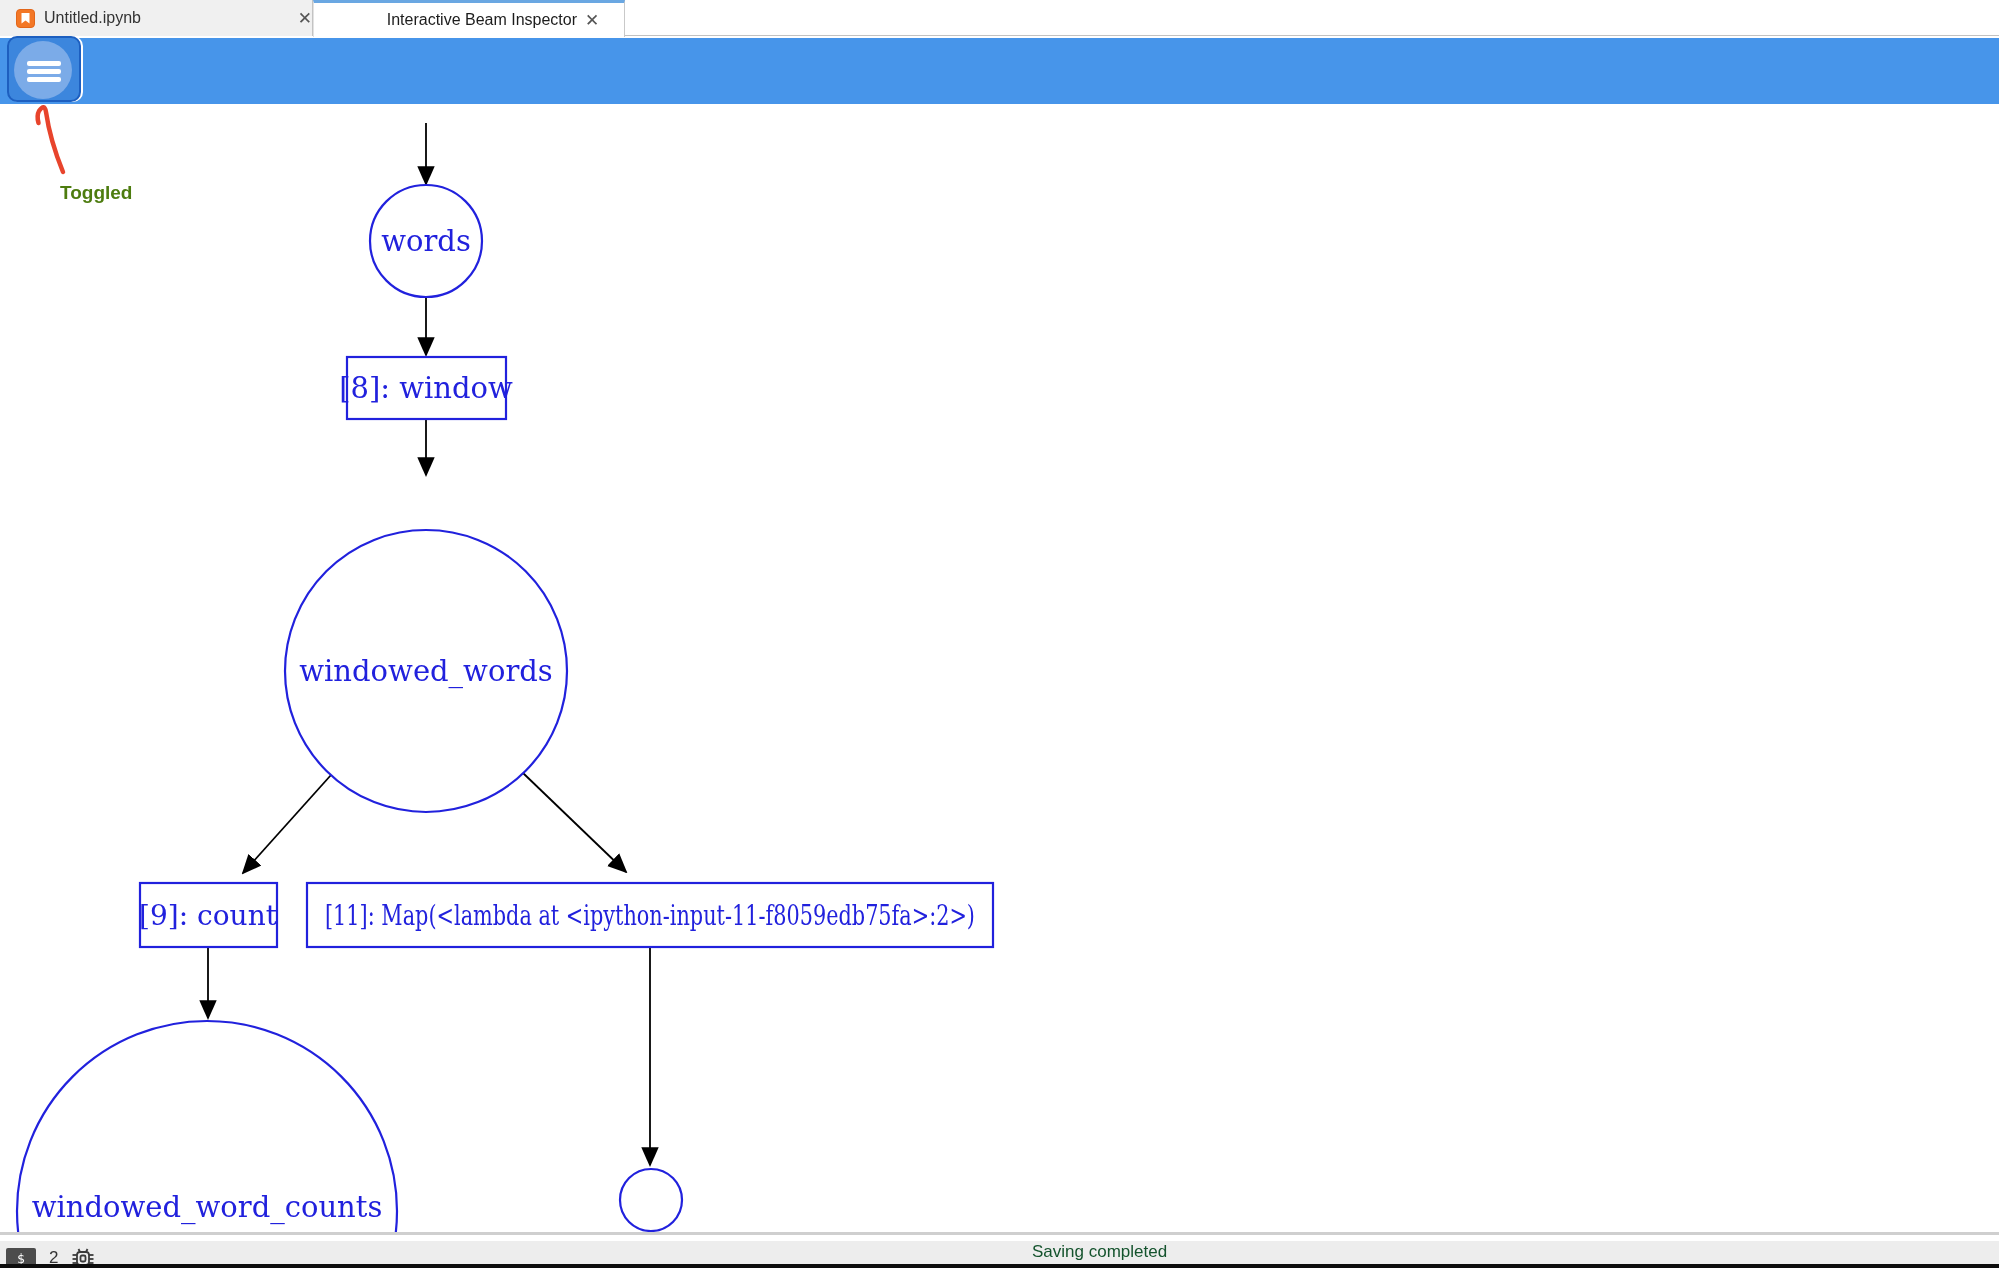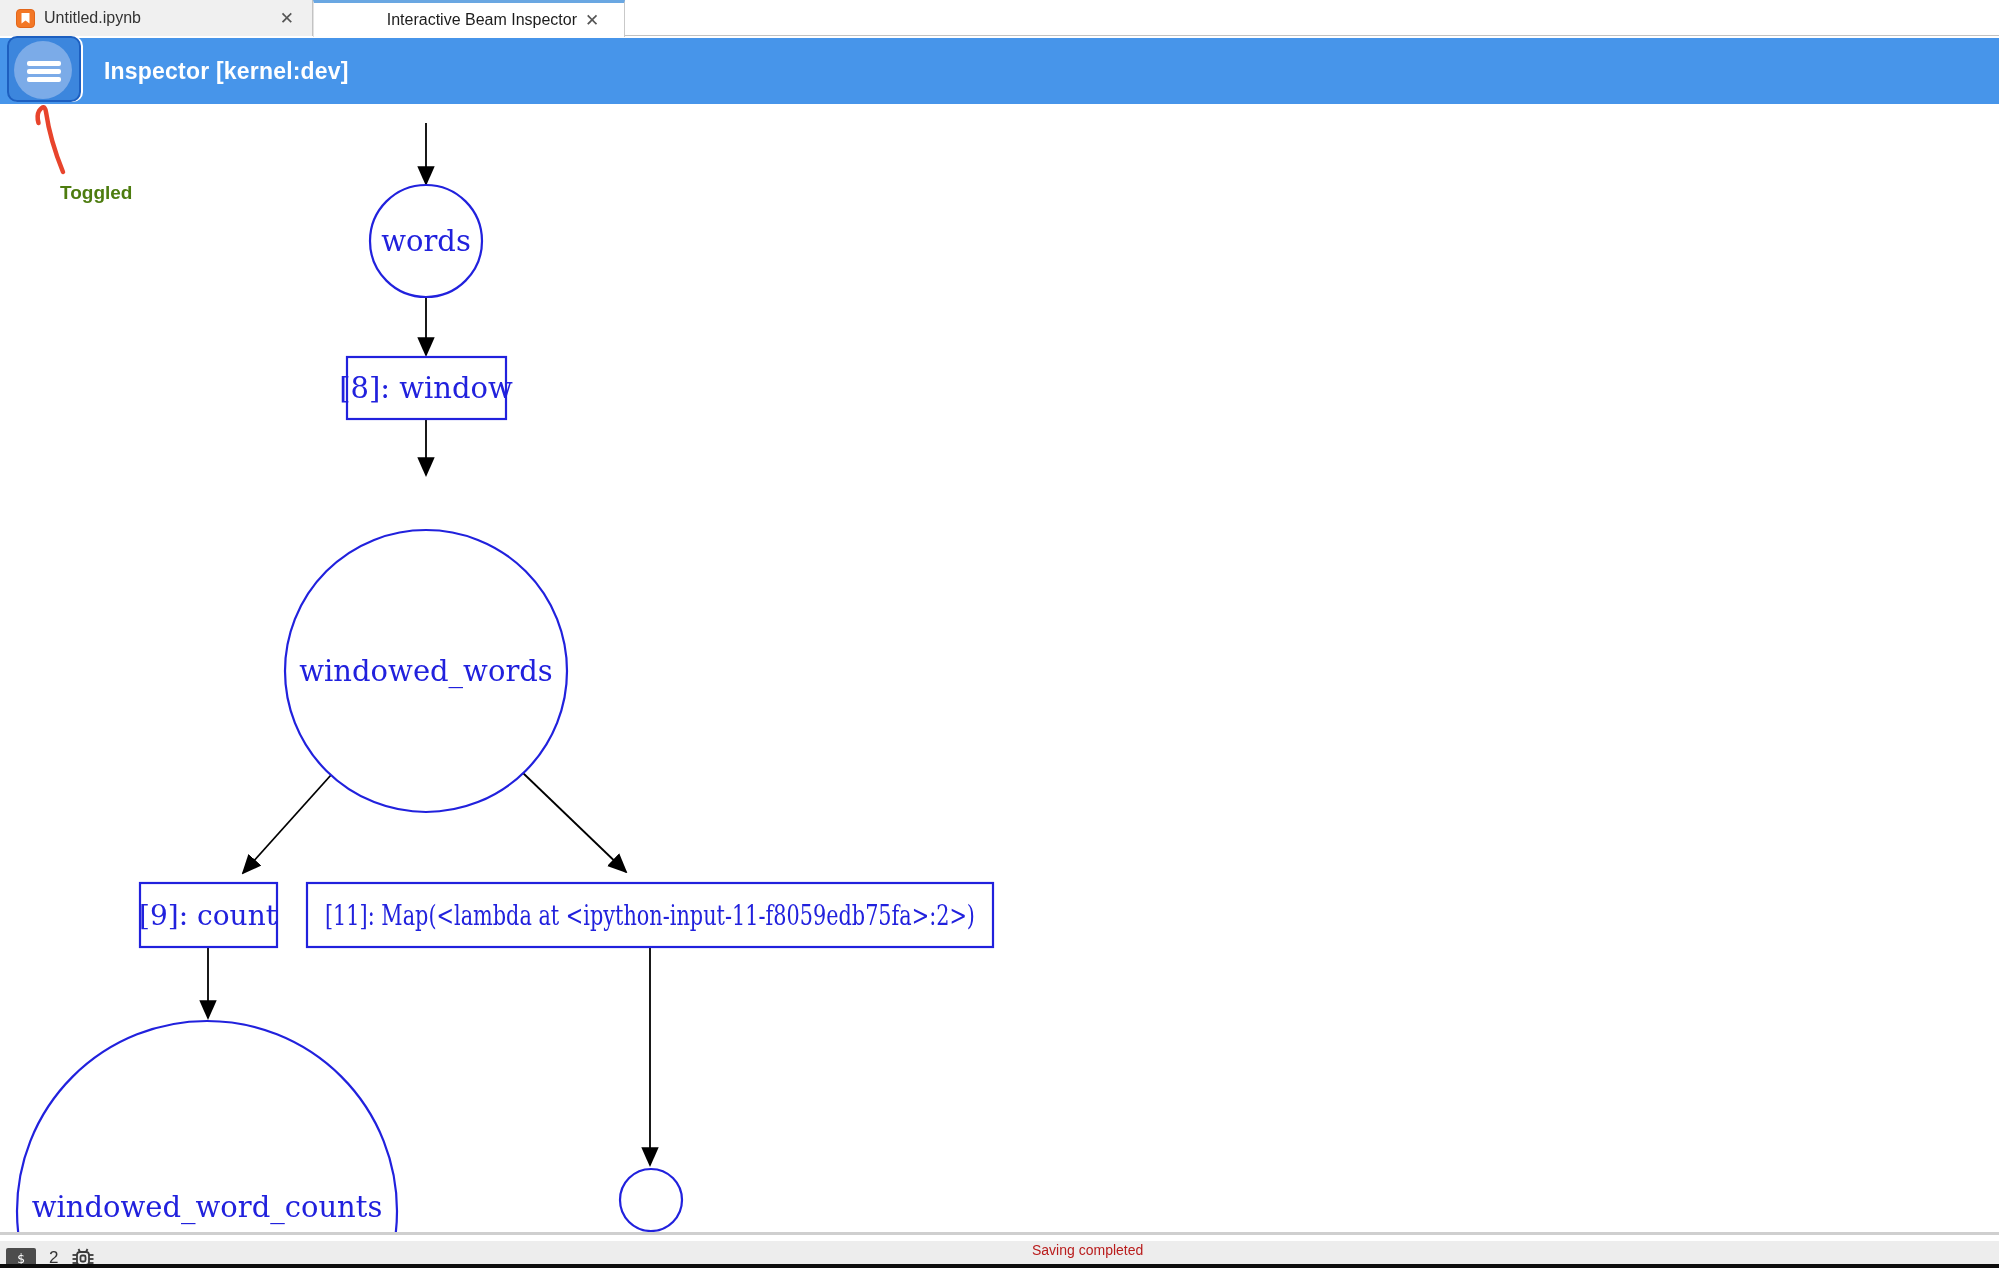--- a/index.html
+++ b/index.html
@@ -3,21 +3,21 @@
 <meta charset="utf-8">
 <style>
   html,body{margin:0;padding:0;background:#ffffff;}
   #screen{position:relative;width:1999px;height:1268px;background:#ffffff;overflow:hidden;
           font-family:"Liberation Sans", sans-serif;}
 
   
   .tabbar{position:absolute;left:0;top:0;width:1999px;height:36px;background:#ffffff;
           border-bottom:1px solid #c2c2c2;box-sizing:border-box;display:flex;z-index:4;}
   .tab{display:flex;align-items:center;box-sizing:border-box;height:36px;font-size:16px;color:#333;}
-  .tab-inactive{width:313px;background:#f0f0f0;border-right:1px solid #c3c3c3;padding:0 18px 0 16px;}
+  .tab-inactive{width:313px;background:#f0f0f0;border-right:1px solid #c3c3c3;padding:0 0 0 16px;}
   .tab-active{width:312px;background:#ffffff;border-right:1px solid #c9c9c9;border-left:1px solid #e2e2e2;
               border-top:3px solid #6aa7e2;justify-content:center;height:37px;margin-bottom:-1px;color:#1c1c1c;padding-left:48px;}
   .tab-close{margin-left:auto;color:#555;font-size:17px;line-height:1;cursor:pointer;}
   .tab-active .tab-close{margin-left:8px;}
   .nb-icon{width:19px;height:19px;margin-right:9px;flex:0 0 auto;}
 
   
   .header{position:absolute;left:0;top:38px;width:1999px;height:66px;background:#4795ea;z-index:3;}
   .header-title{position:absolute;left:104px;top:0;height:66px;display:flex;align-items:center;
                 color:#ffffff;font-size:23px;font-weight:bold;letter-spacing:.2px;}
@@ -40,21 +40,21 @@
   .gedge{stroke:#000000;stroke-width:1.8px;fill:none;}
 
   
   .divider{position:absolute;left:0;top:1232px;width:1999px;height:3px;background:#cfcfcf;z-index:2;}
   .statusbar{position:absolute;left:0;top:1241px;width:1999px;height:23px;background:#ededed;z-index:2;}
   .status-left{position:absolute;left:6px;top:7px;display:flex;align-items:center;gap:13px;cursor:pointer;}
   .term-icon{width:30px;height:20px;background:#4c4c4c;border-radius:2px;color:#ffffff;
              font-family:"DejaVu Sans Mono", monospace;font-size:13px;display:flex;
              align-items:center;justify-content:center;}
   .term-count{font-size:17px;color:#333;}
-  .status-msg{position:absolute;left:1032px;top:1px;font-size:14px;color:#b91c1c;}
+  .status-msg{position:absolute;left:1032px;top:1px;font-size:17px;color:#14532d;}
   .blackbar{position:absolute;left:0;top:1264px;width:1999px;height:4px;background:#0d0d0d;z-index:7;}
 </style>
 </head>
 <body>
 
 <div id="screen">
 
   <svg class="graph-svg" width="1999" height="1232" viewBox="0 0 1999 1232">
     <defs>
       <marker id="arrow" viewBox="0 0 10 10" refX="9" refY="5" markerWidth="11" markerHeight="11" orient="auto-start-reverse">
@@ -109,21 +109,20 @@
 
   <div class="header">
     <div class="menu-btn">
       <div class="menu-ripple"></div>
       <div class="hamburger">
         <span></span>
           <span></span>
           <span></span>
       </div>
     </div>
-    <div class="header-title">Inspector [kernel:dev]</div>
   </div>
 
   <svg class="annot-arrow" width="160" height="220" viewBox="0 0 160 220">
     <path d="M 63 172 Q 50 140 46 112 Q 44.5 103 39 111 Q 36.5 115.5 38.5 123" stroke="#e8442c" stroke-width="4.5" fill="none" stroke-linecap="round"></path>
   </svg>
   <div class="annot-label">Toggled</div>
 
   <div class="divider"></div>
   <div class="statusbar">
     <div class="status-left">

